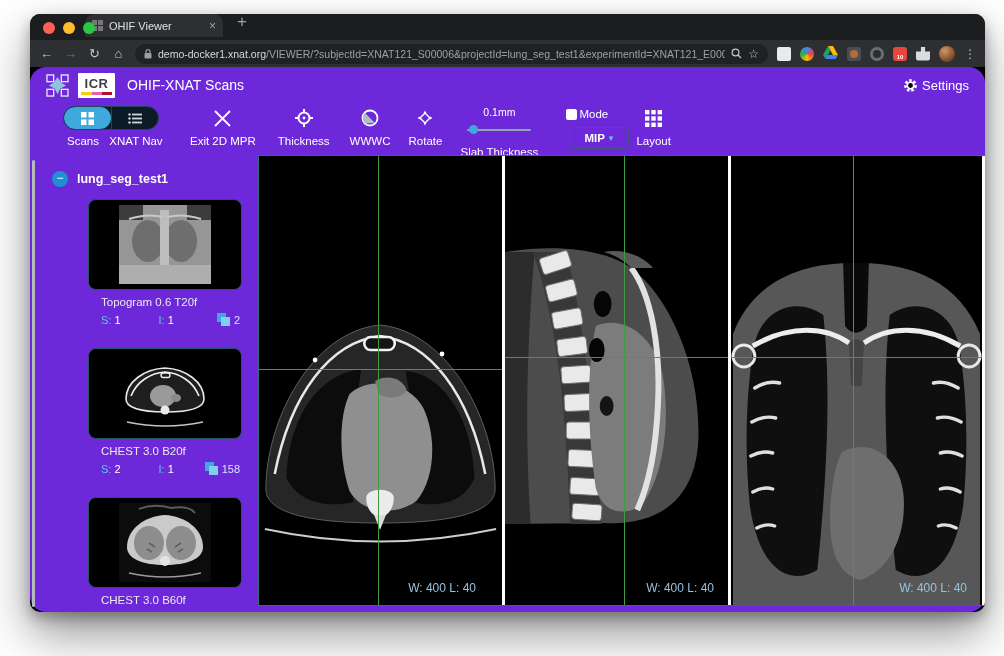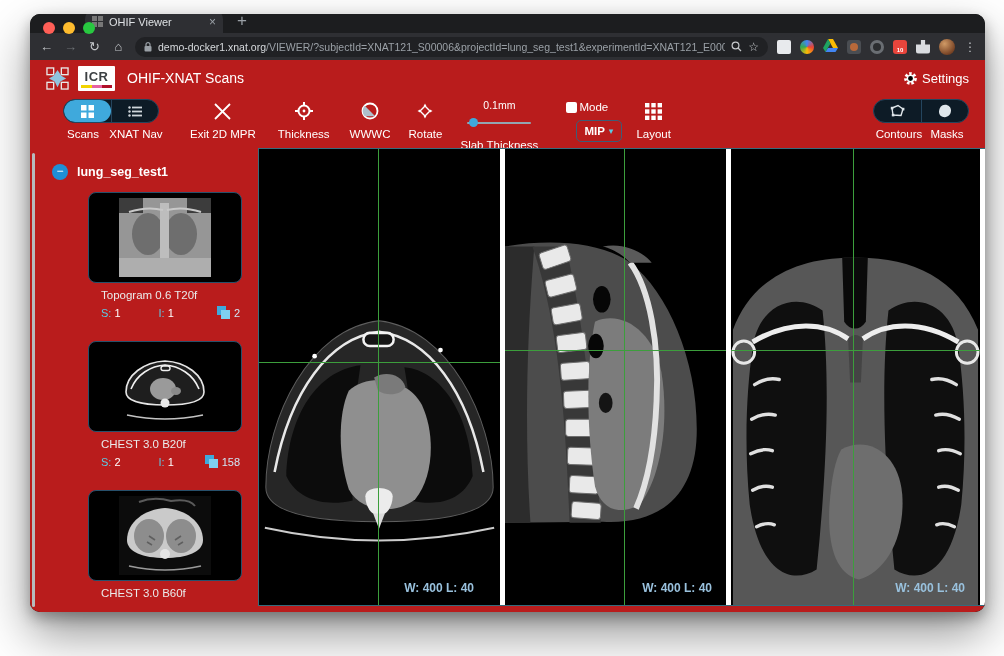--- a/index.html
+++ b/index.html
@@ -5,21 +5,21 @@
   * { margin:0; padding:0; box-sizing:border-box; }
   html,body { width:1004px; height:656px; }
   body { background:#ffffff; font-family:"Liberation Sans", sans-serif; position:relative; overflow:hidden; }
 
   .window { position:absolute; left:30px; top:14px; width:955px; height:598px;
     border-radius:10px; overflow:hidden; background:#000;
     box-shadow:0 22px 48px rgba(0,0,0,.42), 0 6px 14px rgba(0,0,0,.30);
     display:flex; flex-direction:column; }
 
   
-  .tabstrip { height:19px; background:#1c1d1f; position:relative; flex:none; display:flex; align-items:flex-end; }
+  .tabstrip { height:26px; background:#1c1d1f; position:relative; flex:none; display:flex; align-items:flex-start; }
   .traffic { position:absolute; left:13px; top:8px; display:flex; gap:8px; }
   .light { width:12px; height:12px; border-radius:50%; }
   .light.red { background:#ff5f57; } .light.yellow { background:#febc2e; } .light.green { background:#28c840; }
   .tab { margin-left:55px; width:138px; height:23px; background:#2e2f33; border-radius:9px 9px 0 0;
     display:flex; align-items:center; padding:0 7px; gap:6px; }
   .favicon { width:11px; height:11px; flex:none;
     background:
       linear-gradient(#777,#777) 0 0/5px 5px no-repeat,
       linear-gradient(#777,#777) 6px 0/5px 5px no-repeat,
       linear-gradient(#777,#777) 0 6px/5px 5px no-repeat,
@@ -43,21 +43,21 @@
   .ext.rainbow { border-radius:50%; background:conic-gradient(#4285f4,#ea4335,#fbbc04,#34a853,#4285f4); }
   .ext.cam1 { background:#4a4d52; } .ext.cam1::after{content:"";position:absolute;left:3px;top:3px;width:8px;height:8px;border-radius:50%;background:#b8693a;}
   .ext.cam2 { background:#6a6e73; border-radius:50%;} .ext.cam2::after{content:"";position:absolute;left:3px;top:3px;width:8px;height:8px;border-radius:50%;background:#2b2d30;}
   .ext.red10 { background:#e8453c; color:#fff; font-size:6px; font-weight:bold; text-align:center; line-height:20px; }
   .ext.puzzle { background:#dadce0; clip-path:polygon(0 35%,35% 35%,35% 0,65% 0,65% 35%,100% 35%,100% 100%,0 100%); }
   .avatar { flex:none; width:16px; height:16px; border-radius:50%;
     background:radial-gradient(circle at 35% 30%, #d09a66, #7a4526 70%, #4e2a15); }
   .kebab { color:#c3c6c9; font-size:12px; flex:none; }
 
   
-  .viewer { flex:1; background:#b91c1c; display:flex; flex-direction:column; min-height:0; }
+  .viewer { flex:1; background:#6d28d9; display:flex; flex-direction:column; min-height:0;border-radius:16px; }
   .v-header { height:36px; flex:none; display:flex; align-items:center; padding:0 16px 0 16px; gap:9px; }
   .xnat-logo { width:23px; height:23px; flex:none; }
   .icr-logo { width:37px; height:25px; background:#fff; flex:none; display:flex; flex-direction:column;
     align-items:center; justify-content:center; border-radius:1px; }
   .icr-text { color:#3c4043; font-weight:bold; font-size:13px; letter-spacing:.5px; line-height:15px; }
   .icr-stripe { width:31px; height:3px; margin-top:1px;
     background:linear-gradient(90deg,#f2d400 0 34%, #e661a3 34% 67%, #b01029 67% 100%); }
   .v-title { color:#fff; font-size:14px; margin-left:3px; }
   .spacer { flex:1; }
   .banner { color:#a9c6dd; font-size:11px; font-weight:bold; letter-spacing:.2px; }
@@ -78,21 +78,21 @@
 
   .slab { width:86px; }
   .slab-val { font-size:10.5px; margin-bottom:5px; }
   .slab-track { width:64px; height:2px; background:#93a5b1; border-radius:1px; position:relative; margin:6px 0 7px; }
   .slab-thumb { position:absolute; left:2px; top:-4px; width:9px; height:9px; border-radius:50%; background:#3fa9dc; }
 
   .modegrp { width:66px; }
   .mode-row { display:flex; align-items:center; gap:2px; height:16px; }
   .checkbox { width:11px; height:11px; background:#fff; border-radius:2px; }
   .mode-lbl { font-size:11.5px; }
-  .mip-btn { margin-top:5px; width:46px; height:22px; border:1px solid #3d5d77; border-radius:5px;
+  .mip-btn { margin-top:5px; width:60px; height:22px; border:1px solid #3d5d77; border-radius:5px;
     display:flex; align-items:center; justify-content:center; gap:4px;margin-left:23px; }
   .mip-txt { font-size:11.5px; font-weight:bold; color:#fff; }
   .mip-caret { color:#5acce6; font-size:9px; }
 
   
   .v-content { flex:1; display:flex; min-height:0; }
   .sidebar { width:228px; flex:none; position:relative; padding:8px 0 0 18px; overflow:hidden; }
   .scrollbar { position:absolute; left:2px; top:5px; bottom:5px; width:3px; background:#b7babd; border-radius:2px; }
   .study-row { display:flex; align-items:center; gap:9px; margin:8px 0 12px 4px; }
   .collapse-btn { width:16px; height:16px; border-radius:50%; background:#1f8fd6; color:#fff; font-size:12px;
@@ -107,21 +107,21 @@
   .meta-lab { color:#5acce6; margin-right:3px; }
   .meta-i { margin-left:38px; }
   .meta-count { margin-left:auto; display:flex; align-items:flex-end; gap:3px; padding-right:2px; }
   .copies { position:relative; width:14px; height:13px; }
   .copies .c1 { position:absolute; left:0; top:0; width:9px; height:9px; background:#3fa9dc; }
   .copies .c2 { position:absolute; left:4px; top:4px; width:9px; height:9px; background:#7fd0ef; }
   .count-txt { color:#cfe6f5; font-size:11px; }
 
   .viewports { flex:1; display:flex; min-width:0; margin-bottom:6px;
     border-top:1px solid #356b7c; border-bottom:1px solid #356b7c; }
-  .viewport { position:relative; background:#000; overflow:hidden; border-right:5px solid #ffffff;font-weight:bold; }
+  .viewport { position:relative; background:#000; overflow:hidden; border-right:3px solid #ffffff; }
   .viewport.first { border-left:1px solid #356b7c; }
   .vp1 { width:247px; flex:none; } .vp2 { width:226px; flex:none; } .vp3 { flex:1; }
   .ct { position:absolute; inset:0; width:100%; height:100%; }
   .xline-v { position:absolute; top:0; bottom:0; width:1px; background:#3c9e3c; }
   .xline-h { position:absolute; left:0; right:0; height:1px; background:#3c9e3c; }
   .wl { position:absolute; bottom:10px; color:#99c1dd; font-size:12px; white-space:nowrap; }
 </style>
 </head>
 <body>
 
@@ -313,41 +313,20 @@
                 <rect x="6.3" y="12.6" width="4.4" height="4.4"></rect>
                 <rect x="12.6" y="12.6" width="4.4" height="4.4"></rect>
               </g>
             </svg>
         </div>
         <div class="tb-label">Layout</div>
       </div>
 
       <div class="spacer"></div>
 
-      <div class="tb-item" style="width:100px;">
-        <div class="seg-pill">
-          <div class="seg">
-            <svg width="15" height="14" viewBox="0 0 15 14">
-                <path d="M3 11 L2 4 L8 1.5 L13 5 L11 11.5 Z" fill="none" stroke="#dfe6ea" stroke-width="1.4"></path>
-                <rect x="0.8" y="2.8" width="2.6" height="2.6" fill="#dfe6ea"></rect>
-                <rect x="11.8" y="3.8" width="2.6" height="2.6" fill="#dfe6ea"></rect>
-                <rect x="1.8" y="9.8" width="2.6" height="2.6" fill="#dfe6ea"></rect>
-              </svg>
-          </div>
-          <div class="seg">
-            <svg width="14" height="14" viewBox="0 0 14 14">
-                <path d="M7 0.8 C10.6 0.8 13 3.2 13 6.6 C13 10.4 10.2 13.2 6.6 13.2 C3.4 13.2 1 11 1 8 C1 4 3.4 0.8 7 0.8 Z" fill="#dfe6ea"></path>
-              </svg>
-          </div>
-        </div>
-        <div class="seg-labels">
-          <span style="width:52px;">Contours</span>
-          <span style="width:44px;">Masks</span>
-        </div>
-      </div>
     </div>
 
     <div class="v-content">
 
       <div class="sidebar">
         <div class="scrollbar"></div>
         <div class="study-row">
           <div class="collapse-btn">−</div>
           <div class="study-title">lung_seg_test1</div>
         </div>

